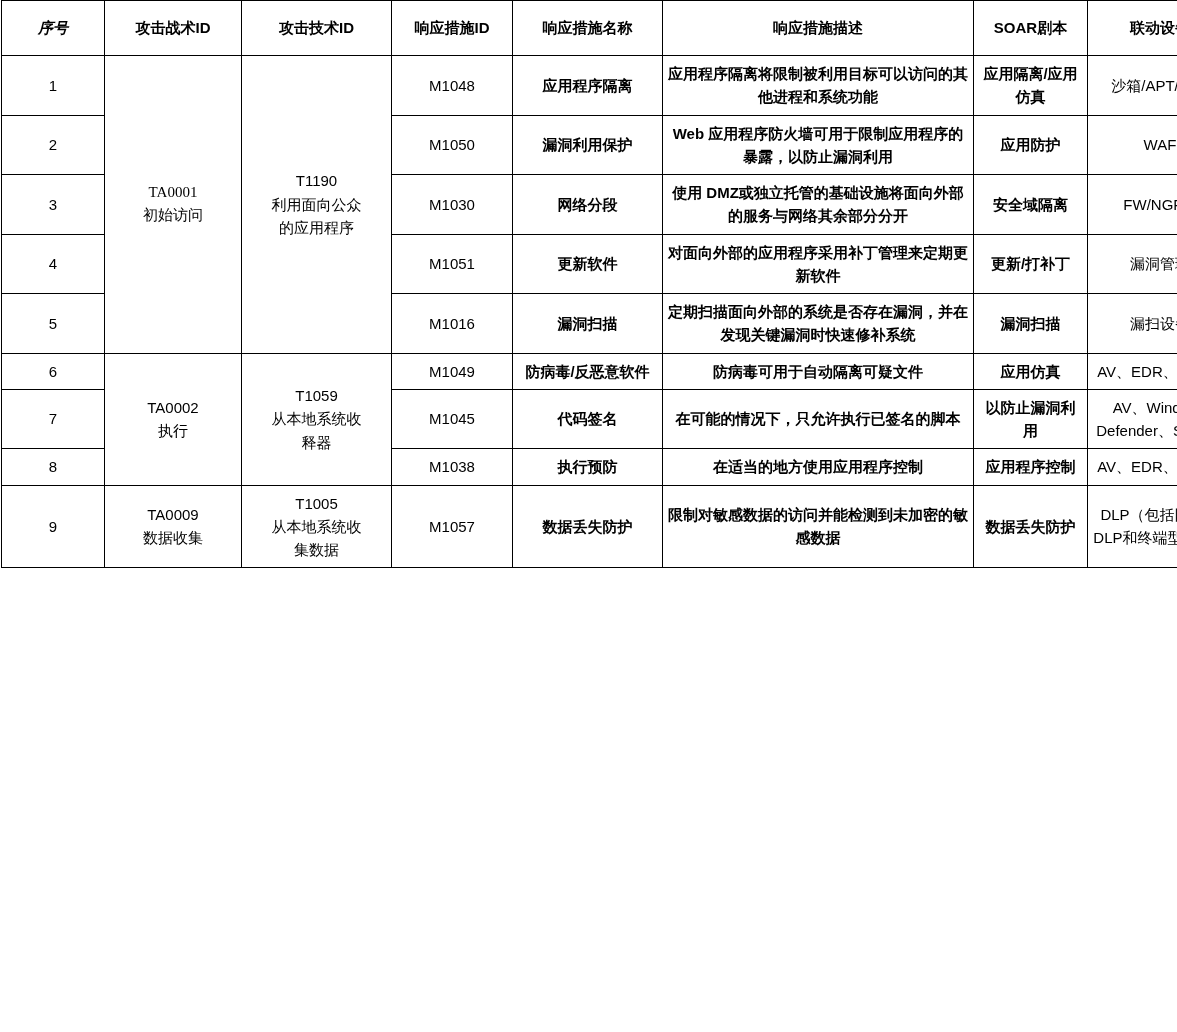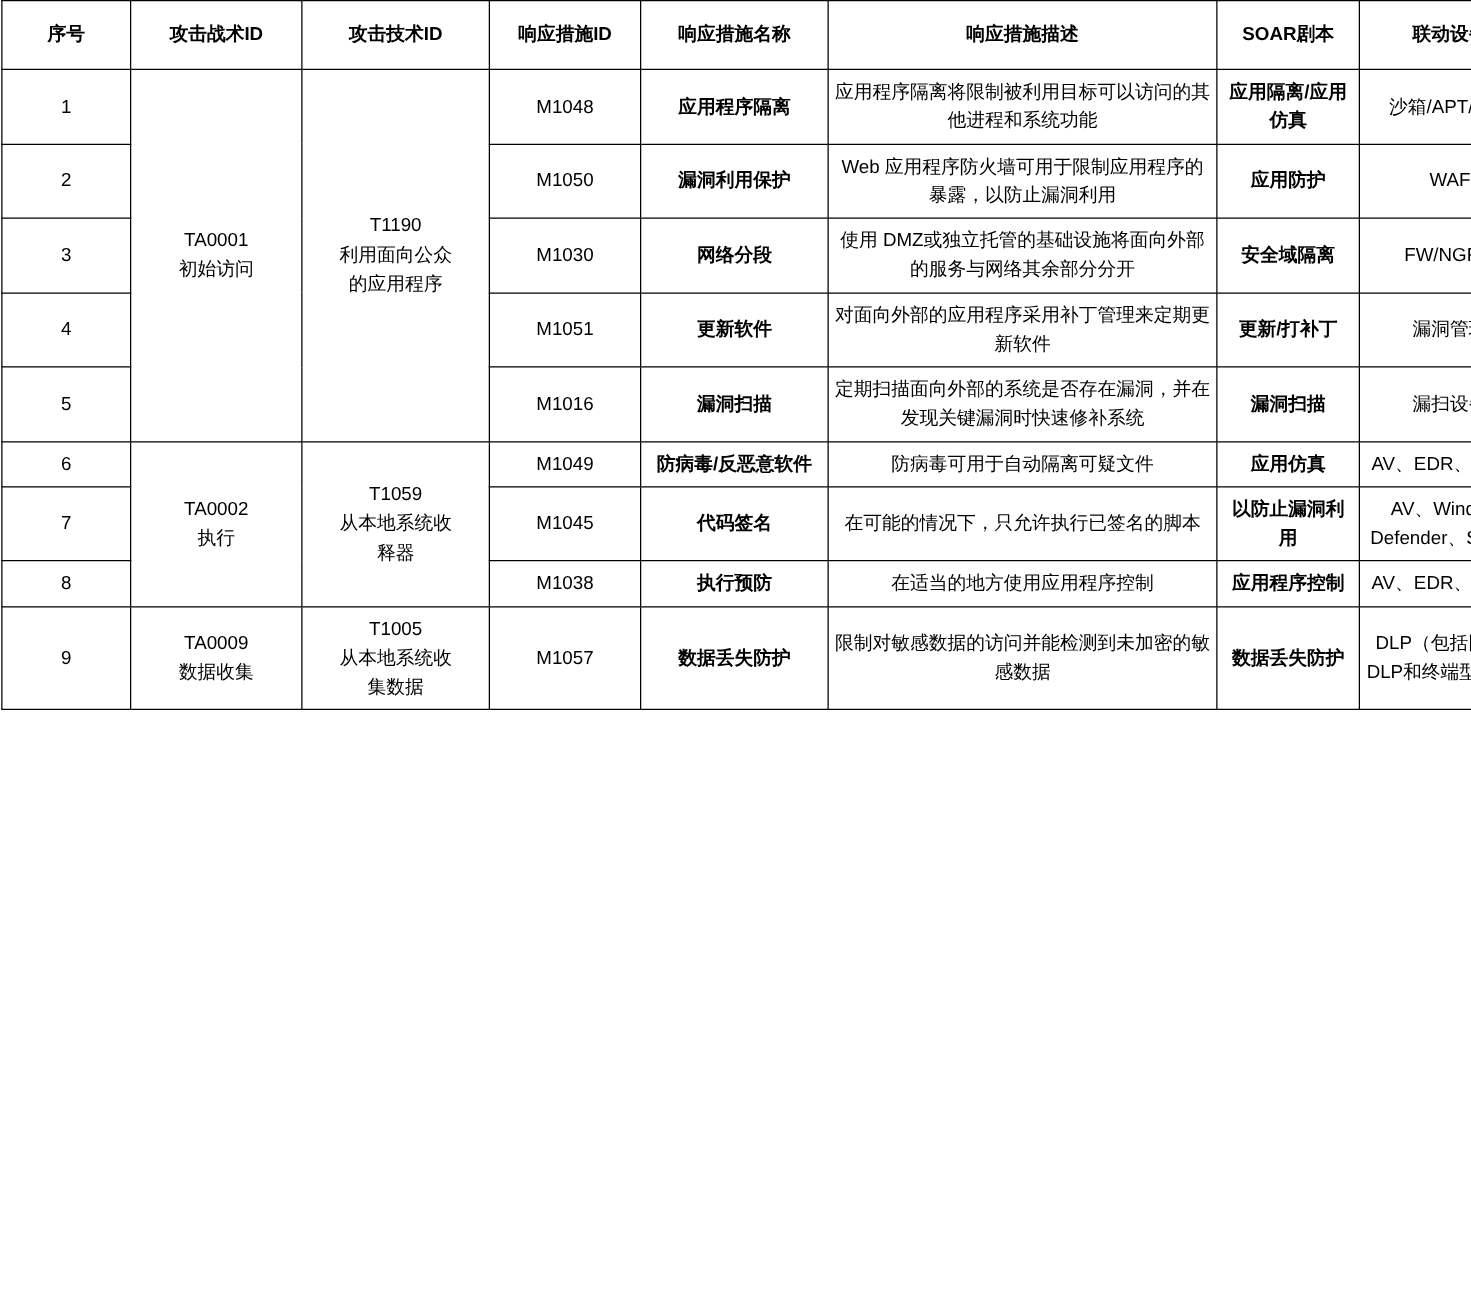--- a/index.html
+++ b/index.html
@@ -53,31 +53,32 @@
   }
   td.mname {
     font-size: 15px;
     font-weight: bold;
   }
   td.mdesc {
     font-size: 15px;
     line-height: 1.65;
     padding-left: 8px;
     padding-right: 8px;
+    font-weight: bold;
   }
   td.soar {
     font-size: 15px;
     line-height: 1.6;
     font-weight: bold;
   }
   td.device {
     font-size: 15px;
     line-height: 1.6;
   }
-  .cw-num      { width: 96px; }
+  .cw-num      { width: 96px; font-style: italic; }
   .cw-tactic   { width: 130px; }
   .cw-tech     { width: 143px; }
   .cw-mid      { width: 114px; }
   .cw-mname    { width: 143px; }
   .cw-mdesc    { width: 304px; margin-left: 40px; }
   .cw-soar     { width: 107px; }
   .cw-device   { width: 138px; }
 </style>
 </head>
 <body>
@@ -92,21 +93,21 @@
         <th class="cw-mid">响应措施ID</th>
         <th class="cw-mname">响应措施名称</th>
         <th class="cw-mdesc">响应措施描述</th>
         <th class="cw-soar">SOAR剧本</th>
         <th class="cw-device">联动设备</th>
       </tr>
     </thead>
     <tbody>
         <tr>
           <td class="num">1</td>
-          <td class="tactic" rowspan="5" style="white-space: pre-line;">TA0001
+          <td class="tactic" rowspan="5" style="white-space: pre-line; font-family: Liberation Serif, serif;">TA0001
 初始访问</td>
           <td class="technique" rowspan="5" style="white-space: pre-line;">T1190
 利用面向公众
 的应用程序</td>
           <td class="mid">M1048</td>
           <td class="mname">应用程序隔离</td>
           <td class="mdesc">应用程序隔离将限制被利用目标可以访问的其他进程和系统功能</td>
           <td class="soar">应用隔离/应用仿真</td>
           <td class="device">沙箱/APT/蜜罐</td>
         </tr>

